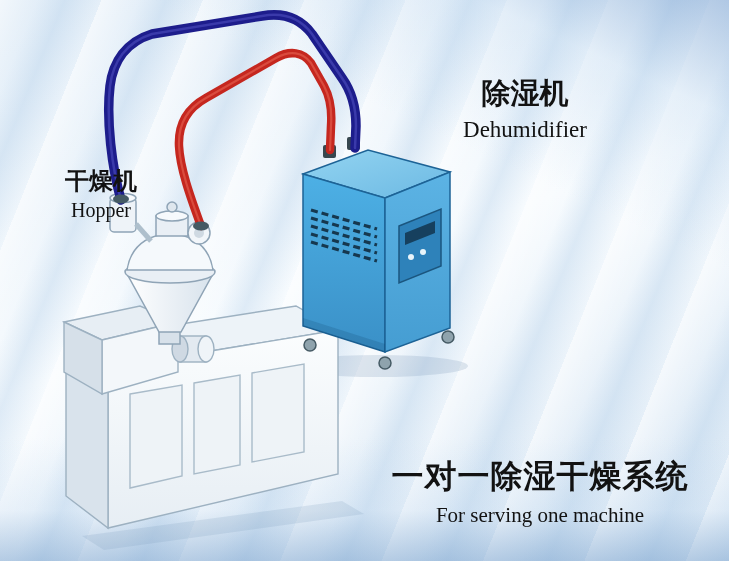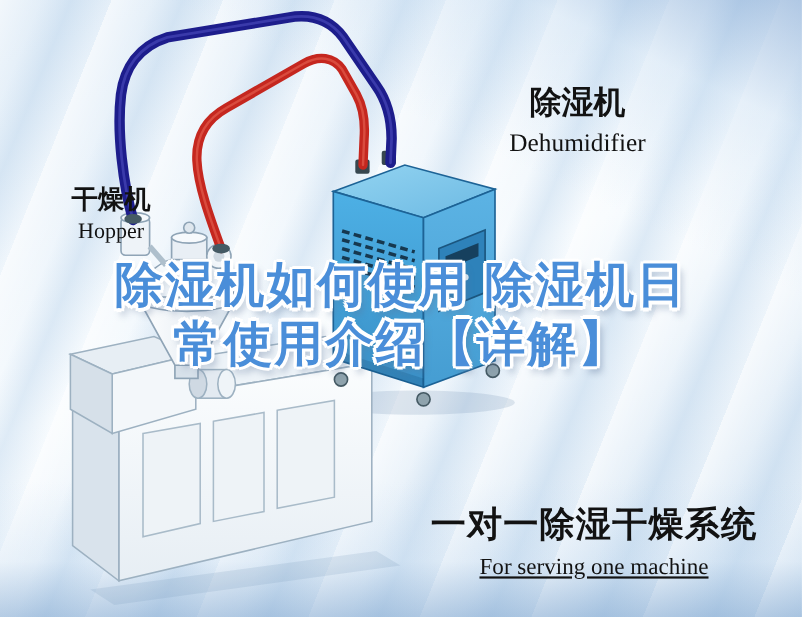--- a/index.html
+++ b/index.html
@@ -25,21 +25,21 @@
       4px 6px 7px rgba(90,115,150,0.45);
   }
   .hopper-label{left:36px;top:165px;width:130px;}
   .hopper-label .cn{font-size:24px;}
   .hopper-label .en{font-size:20px;margin-top:2px;}
   .dehum-label{left:415px;top:74px;width:220px;}
   .dehum-label .cn{font-size:29px;}
   .dehum-label .en{font-size:23px;margin-top:3px;}
   .caption{left:385px;top:455px;width:310px;}
   .caption .cn{font-size:32px;letter-spacing:1px;}
-  .caption .en{font-size:21px;margin-top:4px;text-decoration:underline;}
+  .caption .en{font-size:21px;margin-top:4px;}
 </style>
 </head>
 <body>
 
 <div class="stage">
 
   <svg class="scene" width="729" height="561" viewBox="0 0 729 561">
     <defs>
       <linearGradient id="gFront" x1="0" y1="0" x2="0" y2="1">
         <stop offset="0" stop-color="#4db0e5"></stop>
@@ -153,23 +153,19 @@
   <div class="txt hopper-label">
     <div class="cn cn-bold">干燥机</div>
     <div class="en serif">Hopper</div>
   </div>
 
   <div class="txt dehum-label">
     <div class="cn cn-bold">除湿机</div>
     <div class="en serif">Dehumidifier</div>
   </div>
 
-  <div class="title">
-    <div>除湿机如何使用 除湿机日</div>
-    <div>常使用介绍【详解】</div>
-  </div>
 
   <div class="txt caption">
     <div class="cn cn-bold">一对一除湿干燥系统</div>
     <div class="en serif">For serving one machine</div>
   </div>
 
 </div>
 
 </body></html>

